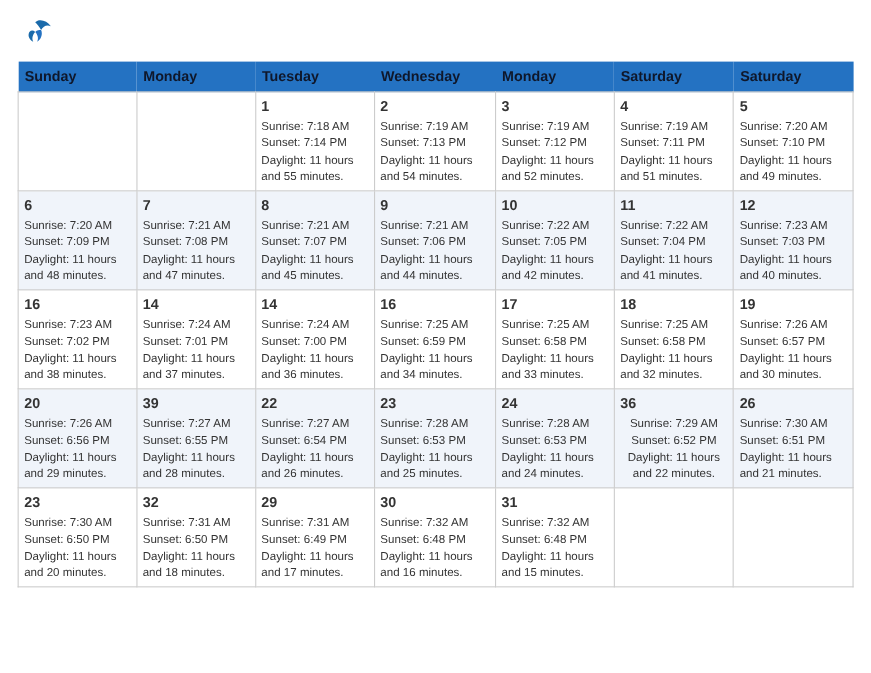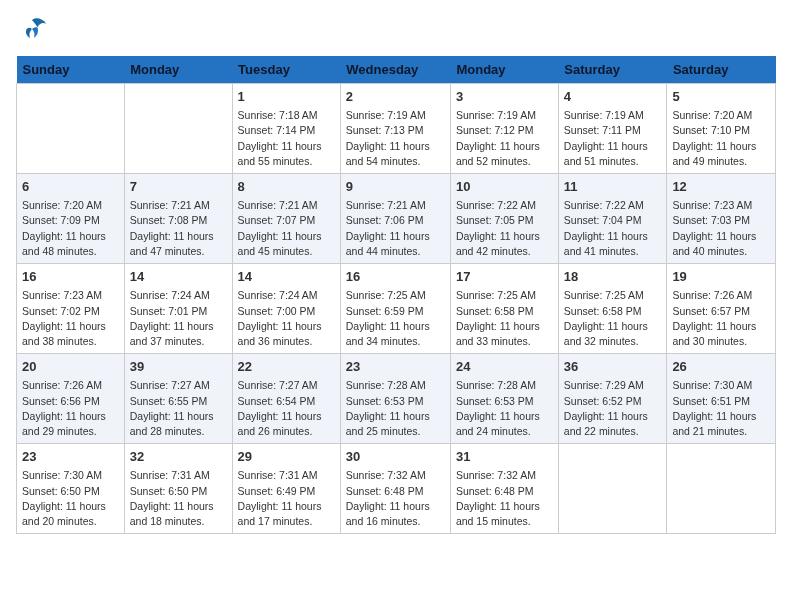--- a/index.html
+++ b/index.html
@@ -263,21 +263,21 @@
 Daylight: 11 hours and 25 minutes.</div>
         </td>
         <td>
           <span class="day-number">24</span>
           <div class="day-info" style="white-space: pre-line;">Sunrise: 7:28 AM
 Sunset: 6:53 PM
 Daylight: 11 hours and 24 minutes.</div>
         </td>
         <td>
           <span class="day-number">36</span>
-          <div class="day-info" style="white-space: pre-line;">Sunrise: 7:29 AM
+          <div class="day-info" style="white-space: pre-line; text-align: center;">Sunrise: 7:29 AM
 Sunset: 6:52 PM
 Daylight: 11 hours and 22 minutes.</div>
         </td>
         <td>
           <span class="day-number">26</span>
           <div class="day-info" style="white-space: pre-line;">Sunrise: 7:30 AM
 Sunset: 6:51 PM
 Daylight: 11 hours and 21 minutes.</div>
         </td>
       </tr>

